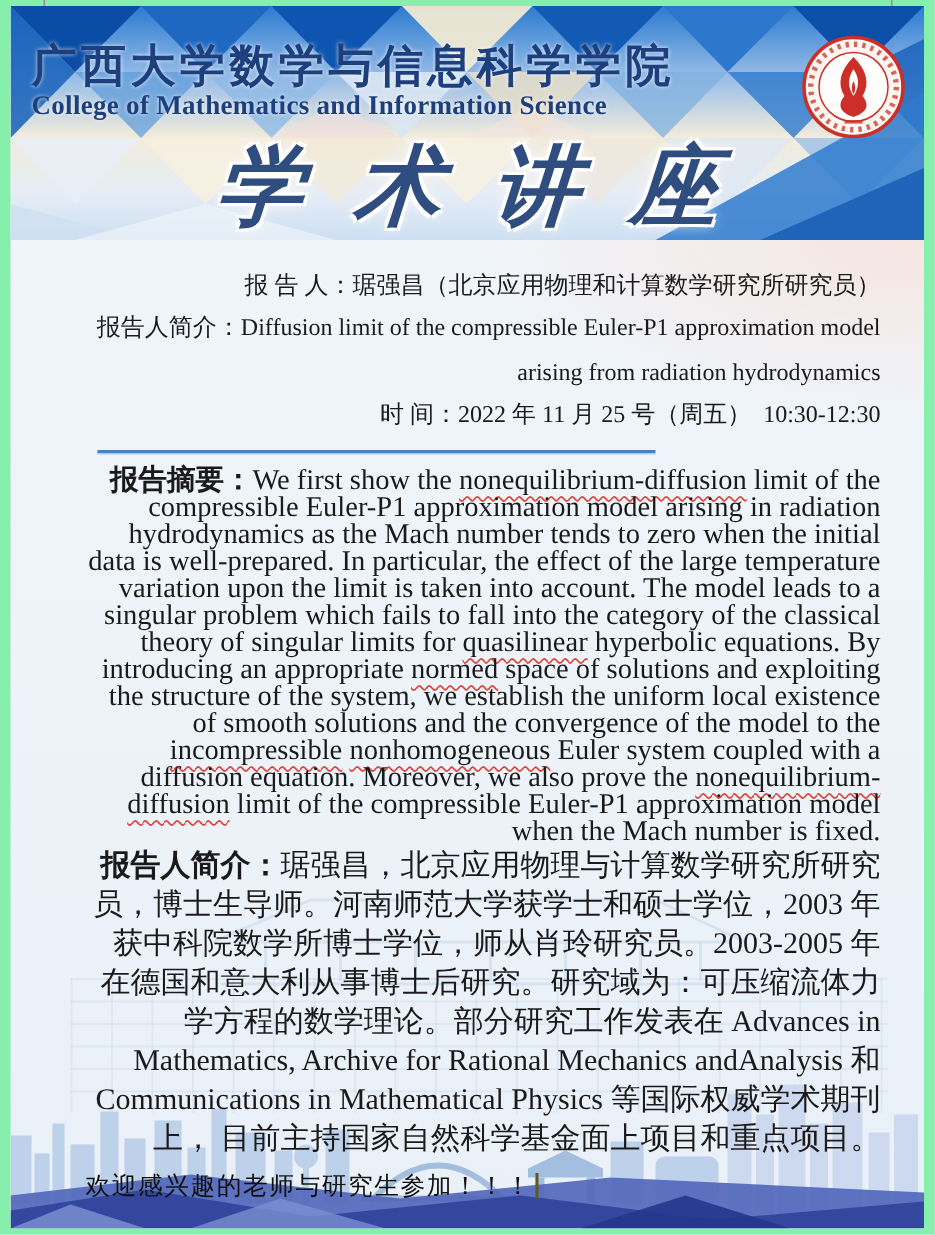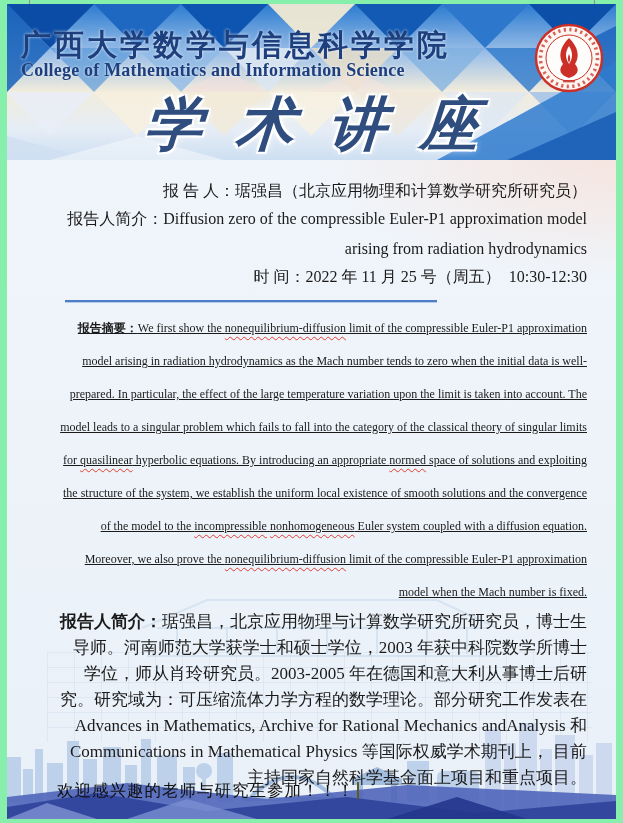--- a/index.html
+++ b/index.html
@@ -52,22 +52,22 @@
   .content p{margin:0;text-align:right;}
   .line-speaker{font-size:16px;line-height:26px;margin-bottom:6px;}
   .line-title{font-size:16px;line-height:30px;margin-bottom:6px;}
   .line-time{font-size:16px;line-height:26px;margin-bottom:1px;white-space:pre-wrap;}
   .line-place{font-size:16px;line-height:26px;white-space:pre-wrap;}
   .divider{
     width:372px;margin:10px 0 10px 8px;border:none;
     border-top:2px solid #4d7ec6;height:0;
     box-shadow:0 1px 0 rgba(120,160,215,.5);
   }
-  .para{font-size:12px;line-height:33px;text-align:justify;text-decoration:underline;}
-  .bio{margin-top:36px;font-size:17px;line-height:26px;text-align:justify;}
+  .para{font-size:19px;line-height:18px;text-align:justify;}
+  .bio{margin-top:36px;font-size:20px;line-height:26px;text-align:justify;}
   .hei{font-family:"Liberation Sans","DejaVu Sans",sans-serif;font-weight:bold;}
   .sp{
     text-decoration-line:underline;text-decoration-style:wavy;
     text-decoration-color:#e03c31;text-decoration-thickness:1px;
     text-underline-offset:4px;
   }
   .welcome{
     position:absolute;left:50px;top:776px;z-index:6;
     font-family:"Liberation Sans","DejaVu Sans",sans-serif;
     font-size:16.5px;color:#101010;letter-spacing:1px;white-space:nowrap;
@@ -205,21 +205,21 @@
       <polygon points="0,88 90,74 200,92 340,78 470,94 609,82 609,100 0,100" fill="#33479e"></polygon>
       <polygon points="120,100 180,80 250,100" fill="#7b8ed1" opacity=".8"></polygon>
       <polygon points="380,100 450,78 520,100" fill="#24368c" opacity=".9"></polygon>
       <polygon points="0,100 40,84 90,100" fill="#8092d2" opacity=".8"></polygon>
     </svg>
 
     <div class="content">
 
       <p class="line-speaker"><span>报 告 人：</span><span>琚强昌（北京应用物理和计算数学研究所研究员）</span></p>
 
-      <p class="line-title"><span>报告人简介：</span><span>Diffusion zero of the compressible Euler-P1 approximation model arising from radiation hydrodynamics</span></p>
+      <p class="line-title"><span>报告人简介：</span><span>Diffusion limit of the compressible Euler-P1 approximation model arising from radiation hydrodynamics</span></p>
 
       <p class="line-time"><span>时 间：</span><span>2022 年 11 月 25 号（周五）  10:30-12:30</span></p>
 
 
       <hr class="divider">
 
       <p class="para"><span class="hei">报告摘要：</span><span>We first show the </span><span class="sp">nonequilibrium-diffusion</span><span> limit of the compressible Euler-P1 approximation model arising in radiation hydrodynamics as the Mach number tends to zero when the initial data is well-prepared. In particular, the effect of the large temperature variation upon the limit is taken into account. The model leads to a singular problem which fails to fall into the category of the classical theory of singular limits for </span><span class="sp">quasilinear</span><span> hyperbolic equations. By introducing an appropriate </span><span class="sp">normed</span><span> space of solutions and exploiting the structure of the system, we establish the uniform local existence of smooth solutions and the convergence of the model to the </span><span class="sp">incompressible</span><span> </span><span class="sp">nonhomogeneous</span><span> Euler system coupled with a diffusion equation. Moreover, we also prove the </span><span class="sp">nonequilibrium-diffusion</span><span> limit of the compressible Euler-P1 approximation model when the Mach number is fixed.</span></p>
 
       <p class="bio"><span class="hei">报告人简介：</span><span>琚强昌，北京应用物理与计算数学研究所研究员，博士生导师。河南师范大学获学士和硕士学位，2003 年获中科院数学所博士学位，师从肖玲研究员。2003-2005 年在德国和意大利从事博士后研究。研究域为：可压缩流体力学方程的数学理论。部分研究工作发表在 Advances in Mathematics, Archive for Rational Mechanics andAnalysis 和 Communications in Mathematical Physics 等国际权威学术期刊上， 目前主持国家自然科学基金面上项目和重点项目。</span></p>
     </div>

